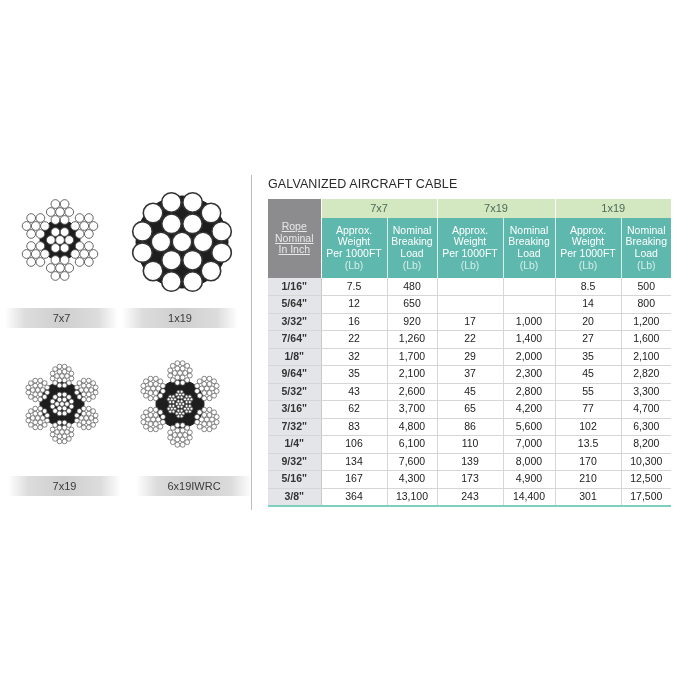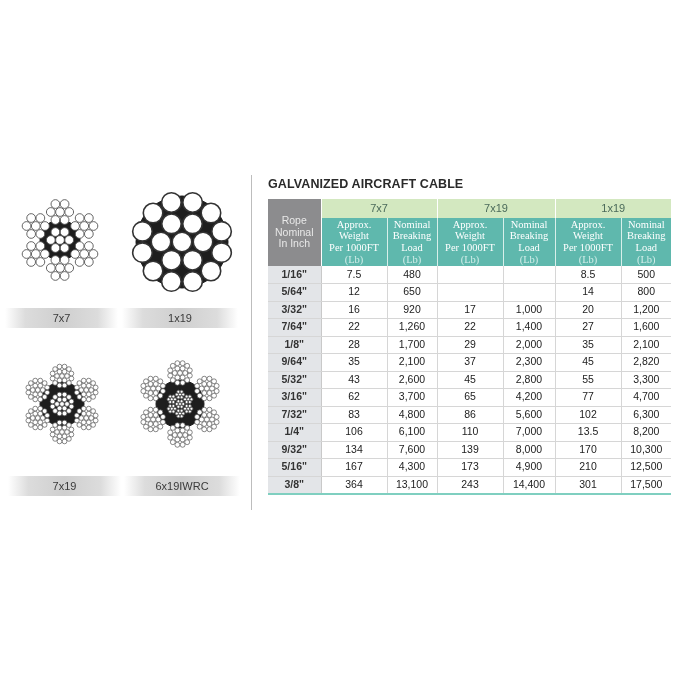--- a/index.html
+++ b/index.html
@@ -10,32 +10,32 @@
   .illus svg { display: block; }
   .label-bar {
     position: absolute; height: 20px;
     background: linear-gradient(to right, rgba(255,255,255,1) 0%, #dcdcdc 18%, #cfcfcf 50%, #dcdcdc 82%, rgba(255,255,255,1) 100%);
     display: flex; align-items: center; justify-content: center;
     font-size: 11px; color: #3a3a3a;
   }
 
   .divider { position: absolute; left: 251px; top: 175px; width: 1px; height: 335px; background: #bdbdbd; }
 
-  .title { position: absolute; left: 268px; top: 177px; font-size: 12.5px; color: #2a2a2a; letter-spacing: 0.1px; font-weight: bold; }
+  .title { position: absolute; left: 268px; top: 177px; font-size: 12.5px; color: #2a2a2a; letter-spacing: 0.1px; }
 
   table.spec {
     position: absolute; left: 268px; top: 199px; width: 403px;
     border-collapse: collapse; table-layout: fixed;
     font-size: 10.5px; text-align: center;
     border-bottom: 2px solid #7fcfc0;
   }
   table.spec th, table.spec td { padding: 0; line-height: 1.1; }
-  th.rope-h { background: #8c8c8e; color: #e8e8e8; font-weight: normal; font-size: 10.5px; line-height: 14px; border-right: 1px solid #fff; }
+  th.rope-h { background: #8c8c8e; color: #e8e8e8; font-weight: normal; font-size: 10.5px; line-height: 14px; border-right: 1px solid #fff; text-decoration: underline; }
   th.group-h { background: #d3e8c0; color: #4b6a5a; font-weight: normal; height: 19px; font-size: 11px; border-right: 1px solid #fff; }
-  th.sub-h { background: #5fb8ad; color: #ffffff; font-weight: normal; height: 48px; font-size: 10.5px; line-height: 12.5px; border-right: 1px solid #d8efea; font-family: Liberation Serif, serif; }
+  th.sub-h { background: #5fb8ad; color: #ffffff; font-weight: normal; height: 60px; font-size: 10.5px; line-height: 12.5px; border-right: 1px solid #d8efea; }
   th.sub-h .unit { color: #d4eeea; }
   td { height: 17.5px; border-bottom: 1px solid #d6d6d6; border-right: 1px solid #d6d6d6; color: #222; }
   td.rope { background: #e3e5e8; font-weight: bold; color: #333; border-right: 1px solid #c9c9c9; }
   tr td:last-child, tr th:last-child { border-right: none; }
 </style>
 </head>
 <body>
 
 <div class="illus" style="left:10px;top:190px;">
   <svg id="svg-7x7" width="100" height="100" viewBox="0 0 100 100">
@@ -421,21 +421,21 @@
       <circle cx="53.6" cy="39.7287187078898" r="1.52" fill="#fff" stroke="#555" stroke-width="0.9"></circle>
       <circle cx="60.22724133595217" cy="47.25" r="1.52" fill="#fff" stroke="#555" stroke-width="0.9"></circle>
       <circle cx="63.427241335952175" cy="47.25" r="1.52" fill="#fff" stroke="#555" stroke-width="0.9"></circle>
       <circle cx="61.82724133595217" cy="50.0212812921102" r="1.52" fill="#fff" stroke="#555" stroke-width="0.9"></circle>
       <circle cx="58.62724133595217" cy="50.0212812921102" r="1.52" fill="#fff" stroke="#555" stroke-width="0.9"></circle>
       <circle cx="57.02724133595217" cy="47.25" r="1.52" fill="#fff" stroke="#555" stroke-width="0.9"></circle>
       <circle cx="58.62724133595217" cy="44.4787187078898" r="1.52" fill="#fff" stroke="#555" stroke-width="0.9"></circle>
       <circle cx="61.82724133595217" cy="44.4787187078898" r="1.52" fill="#fff" stroke="#555" stroke-width="0.9"></circle>
     </svg>
 </div>
-<div class="label-bar" style="left:124px;top:476px;width:116px;text-align:center;">6x19IWRC</div>
+<div class="label-bar" style="left:136px;top:476px;width:116px;text-align:center;">6x19IWRC</div>
 
 <div class="divider"></div>
 
 <div class="title">GALVANIZED AIRCRAFT CABLE</div>
 
 <table class="spec">
   <colgroup>
     <col style="width:53px">
       <col style="width:66px">
       <col style="width:50px">
@@ -496,21 +496,21 @@
         <td class="rope">7/64"</td>
         <td>22</td>
         <td>1,260</td>
         <td>22</td>
         <td>1,400</td>
         <td>27</td>
         <td>1,600</td>
       </tr>
       <tr>
         <td class="rope">1/8"</td>
-        <td>28</td>
+        <td>32</td>
         <td>1,700</td>
         <td>29</td>
         <td>2,000</td>
         <td>35</td>
         <td>2,100</td>
       </tr>
       <tr>
         <td class="rope">9/64"</td>
         <td>35</td>
         <td>2,100</td>

